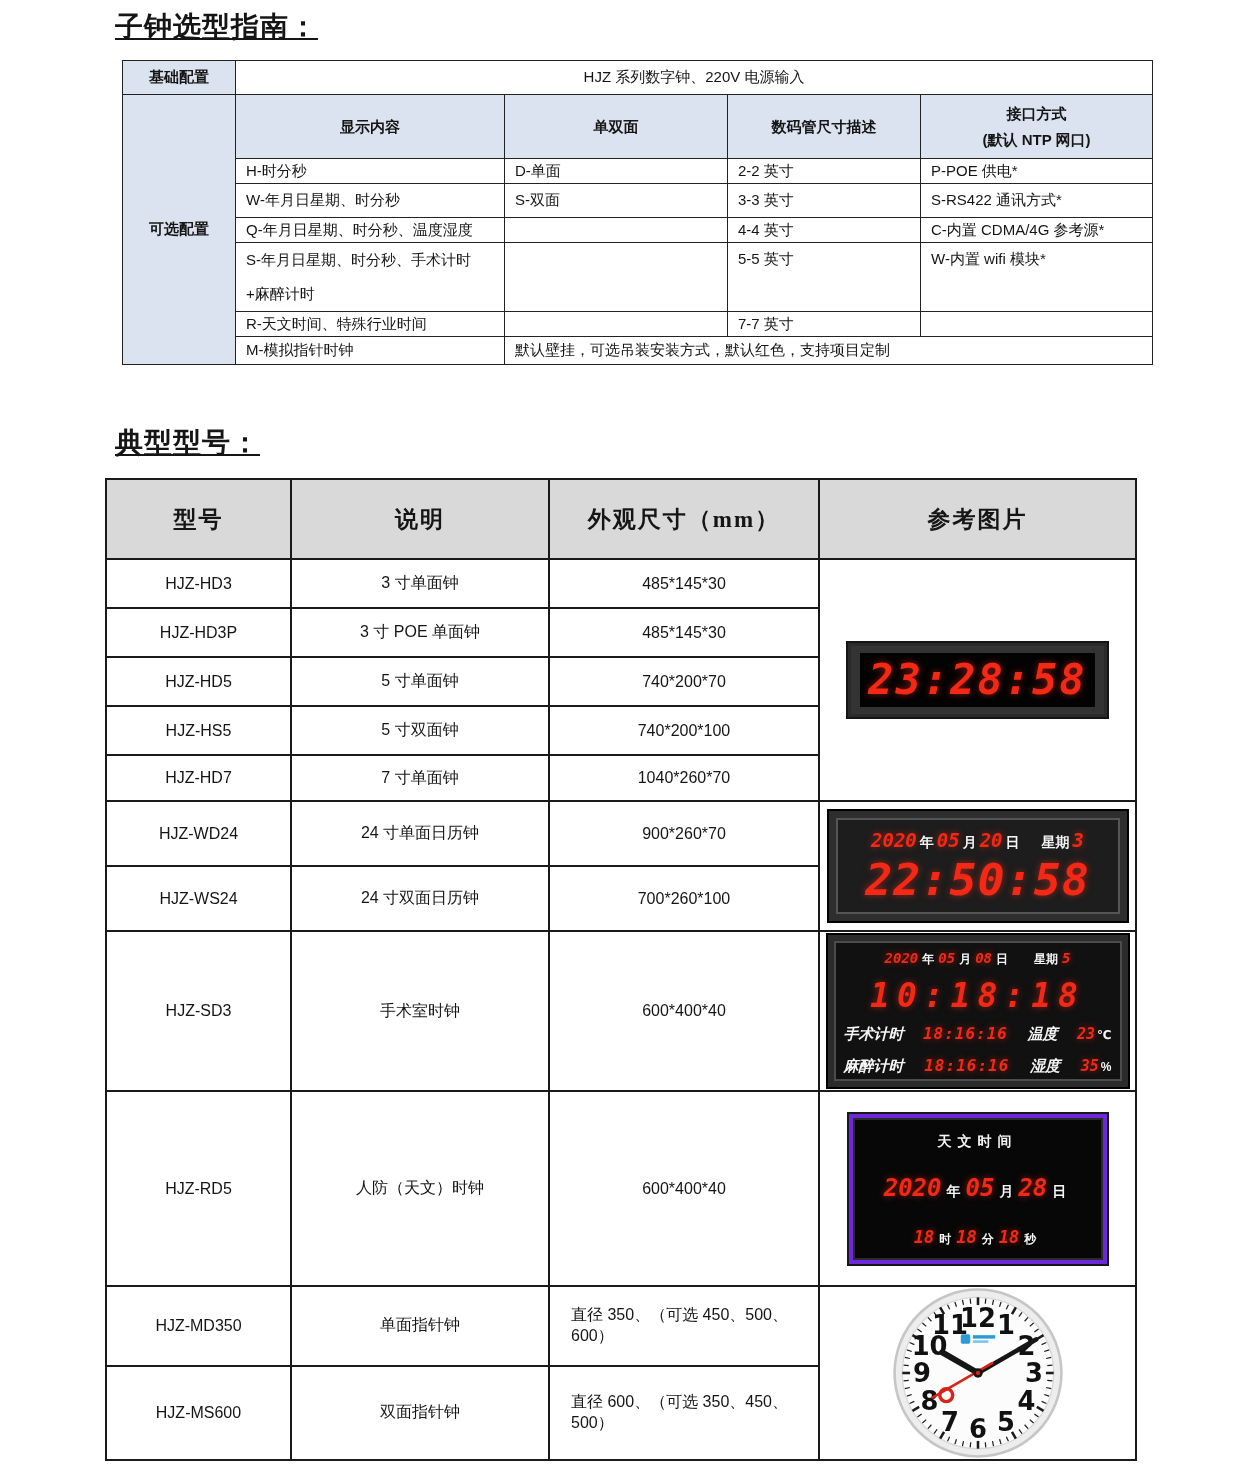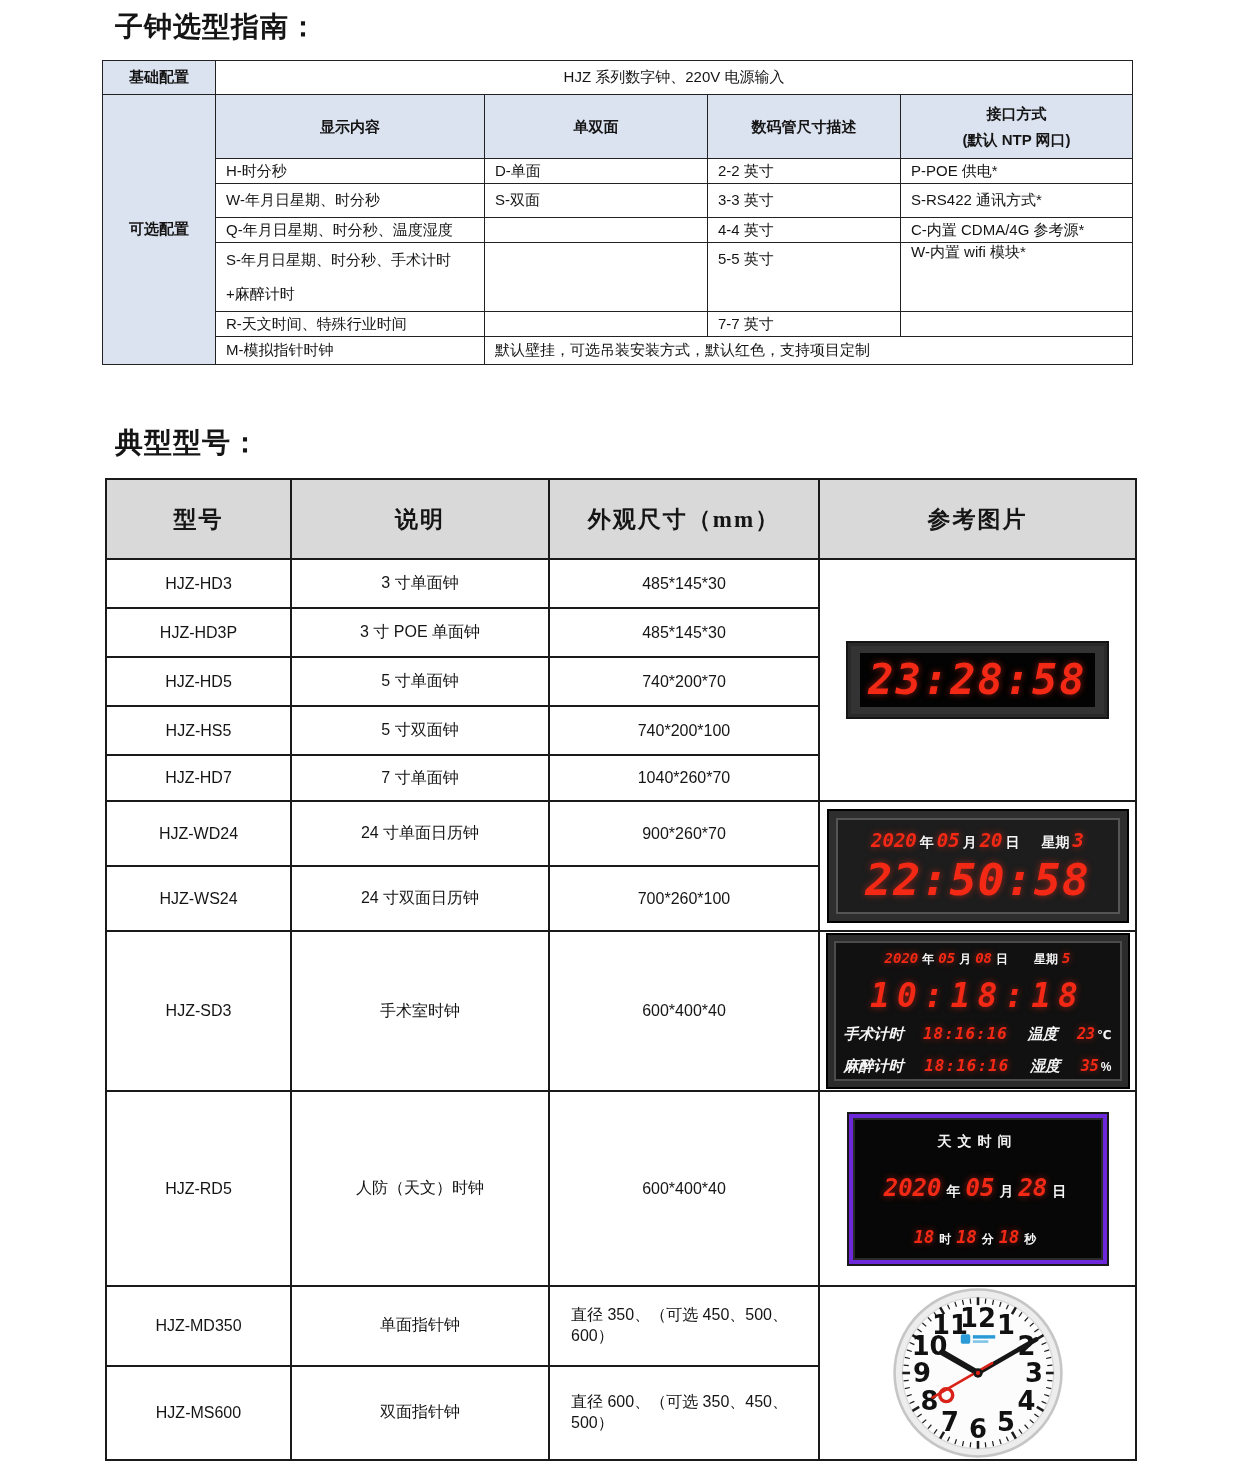--- a/index.html
+++ b/index.html
@@ -1,26 +1,26 @@
 <!DOCTYPE html>
 <html><head>
 <meta charset="utf-8">
 <style>
   html,body{margin:0;padding:0;background:#fff;}
   body{
     width:1241px;height:1474px;position:relative;
     font-family:"Liberation Sans","DejaVu Sans",sans-serif;color:#151515;
   }
-  .page-title{position:absolute;left:115px;font-size:28px;font-weight:700;letter-spacing:1px;}
+  .page-title{position:absolute;left:115px;font-size:28px;font-weight:700;letter-spacing:1px;text-decoration:underline;}
   #title-selection{top:8px;}
   #title-models{top:424px;}
 
   
   table{border-collapse:collapse;table-layout:fixed;}
-  #t1{position:absolute;left:102px;top:60px;width:1030px;}
+  #t1{position:absolute;left:122px;top:60px;width:1030px;}
   #t1 td{border:1px solid #222;font-size:15px;padding:0 10px;vertical-align:middle;overflow:hidden;}
   #t1 .lbl{background:#dce3f0;font-weight:700;text-align:center;padding:0 4px;}
   #t1 .hdr{background:#dce3f0;font-weight:700;text-align:center;line-height:1.7;}
   #t1 .ctr{text-align:center;border-radius:16px;}
   .h34{height:34px}.h64{height:64px}.h35{height:25px}.h68{height:68px}.h28{height:28px}
   #t1 .wrap2{line-height:34px;}
 
   
   #t2{position:absolute;left:105px;top:478px;width:1030px;}
   #t2 td{border:2px solid #1a1a1a;font-size:16px;text-align:center;vertical-align:middle;padding:0 6px;overflow:hidden;}
@@ -116,21 +116,21 @@
   <tr class="h35">
     <td>Q-年月日星期、时分秒、温度湿度</td>
     <td></td>
     <td>4-4 英寸</td>
     <td>C-内置 CDMA/4G 参考源*</td>
   </tr>
   <tr class="h68">
     <td class="wrap2">S-年月日星期、时分秒、手术计时+麻醉计时</td>
     <td></td>
     <td style="vertical-align:top;padding-top:7px;">5-5 英寸</td>
-    <td style="vertical-align:top;">W-内置 wifi 模块*</td>
+    <td style="vertical-align:top;padding-top:7px;">W-内置 wifi 模块*</td>
   </tr>
   <tr class="h35">
     <td>R-天文时间、特殊行业时间</td>
     <td></td>
     <td>7-7 英寸</td>
     <td></td>
   </tr>
   <tr class="h28">
     <td>M-模拟指针时钟</td>
     <td colspan="3">默认壁挂，可选吊装安装方式，默认红色，支持项目定制</td>

